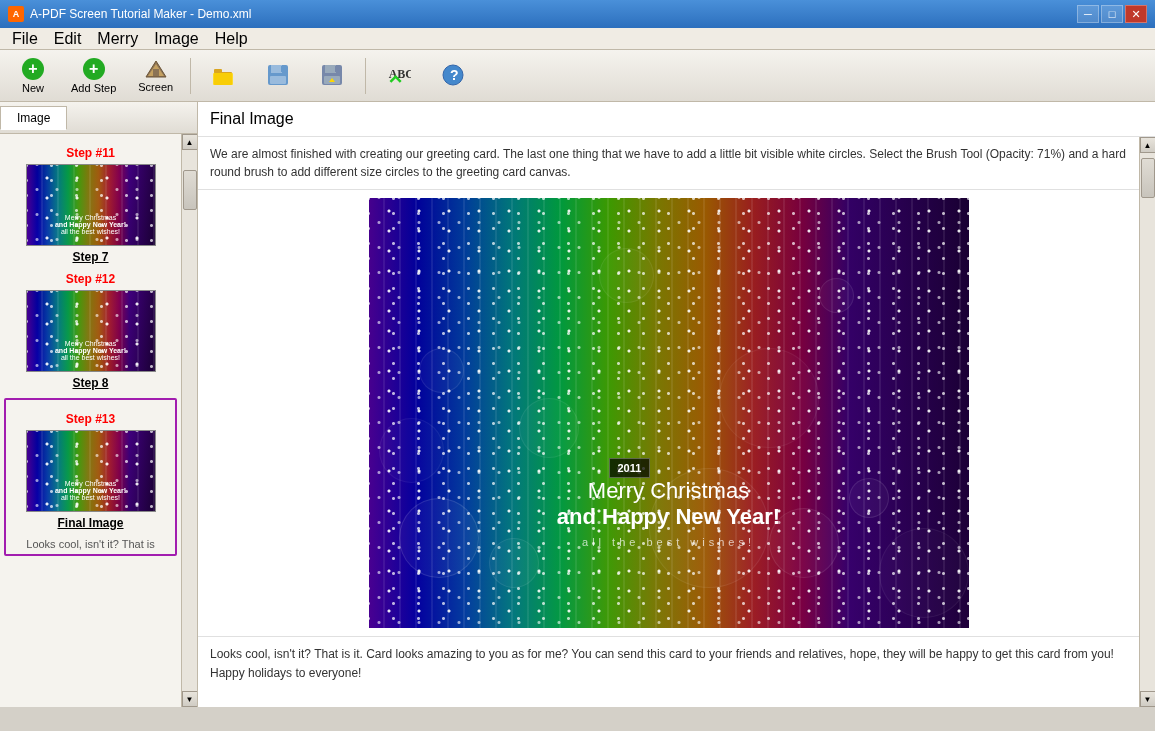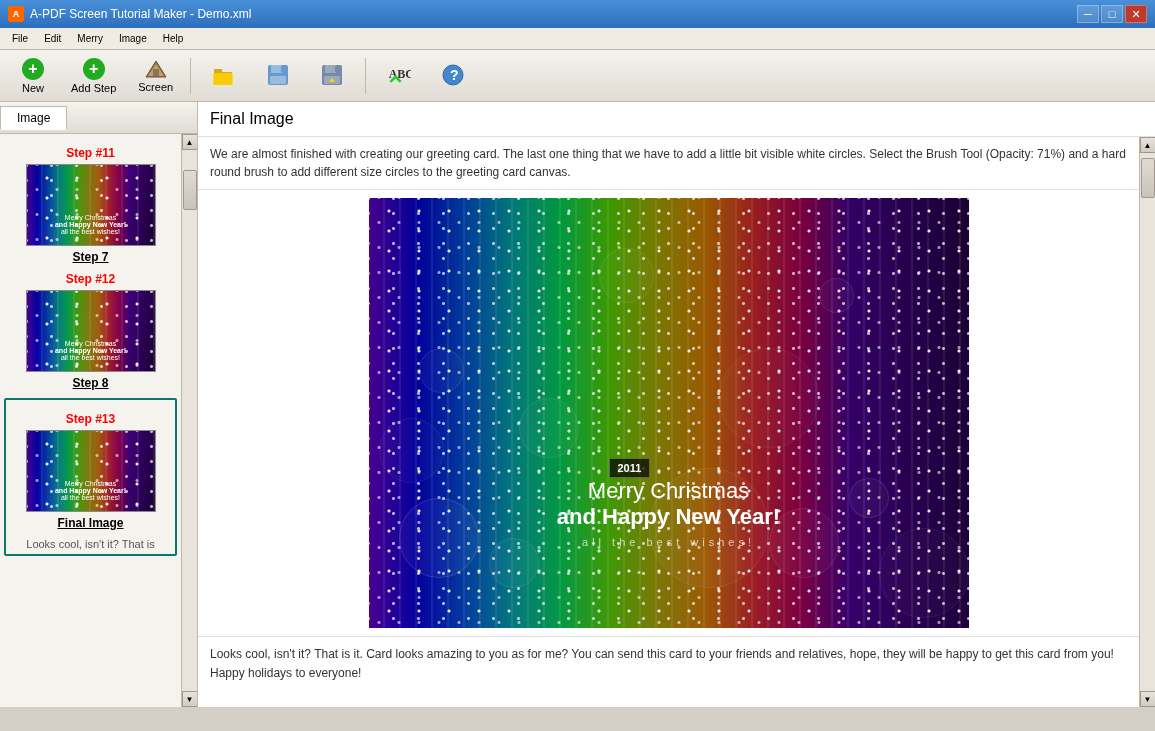--- a/index.html
+++ b/index.html
@@ -22,21 +22,21 @@
 
     
     .menu-bar {
       background: #f0ece4;
       height: 22px;
       display: flex;
       align-items: center;
       padding: 0 4px;
       border-bottom: 1px solid #c0b8a8;
     }
-    .menu-item { padding: 2px 8px; font-size: 10px; cursor: pointer; color: #000; }
+    .menu-item { padding: 2px 8px; font-size: 16px; cursor: pointer; color: #000; }
 
     
     .toolbar {
       background: linear-gradient(to bottom, #f5f3ee, #e0dcd4);
       height: 52px;
       display: flex;
       align-items: center;
       padding: 0 8px;
       gap: 4px;
       border-bottom: 1px solid #c0b8a8;
@@ -126,21 +126,21 @@
       overflow: hidden;
     }
     .step-label {
       text-align: center;
       font-size: 12px;
       margin: 4px 0 8px 0;
       font-weight: bold;
       text-decoration: underline;
     }
     .step-item-selected {
-      border: 2px solid #0f766e;
+      border: 2px solid #a21caf;
       border-radius: 2px;
       padding: 4px;
       margin: 4px 0;
     }
     .step-label-small {
       text-align: center;
       font-size: 11px;
       color: #555;
     }
 

